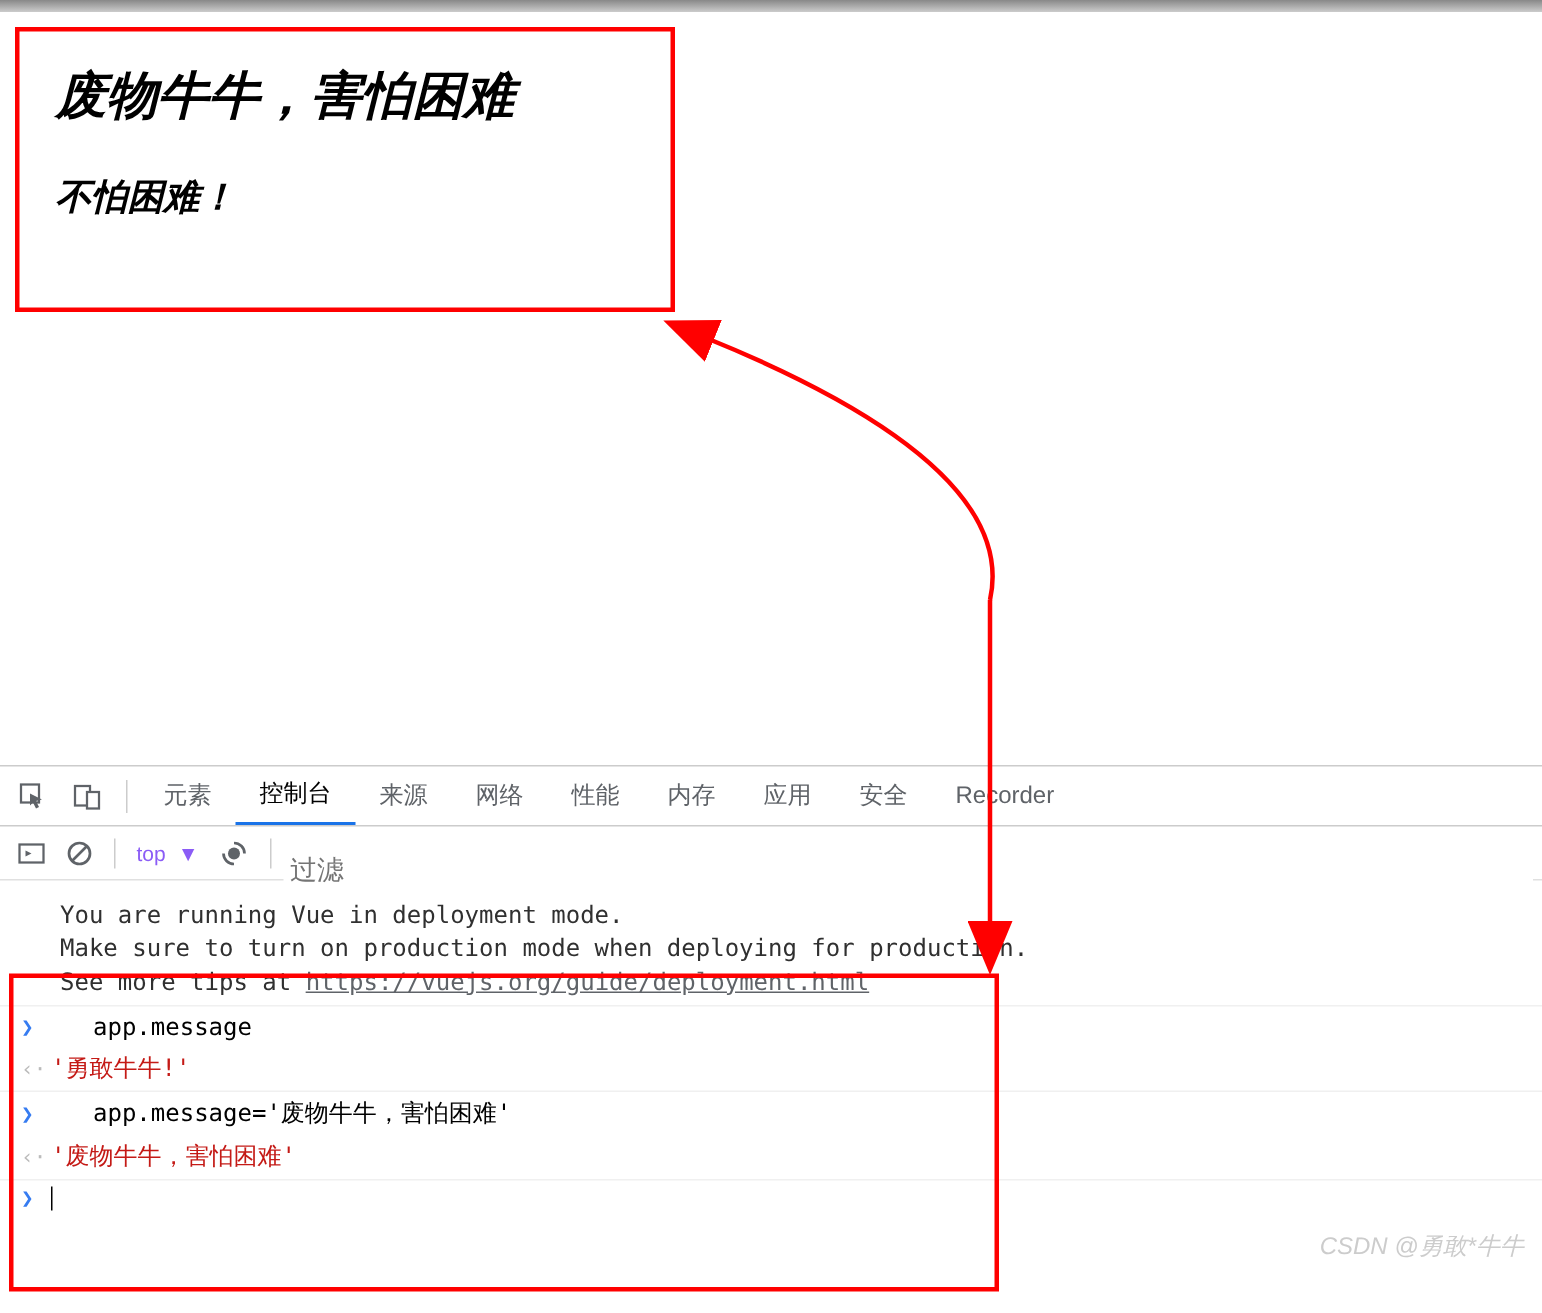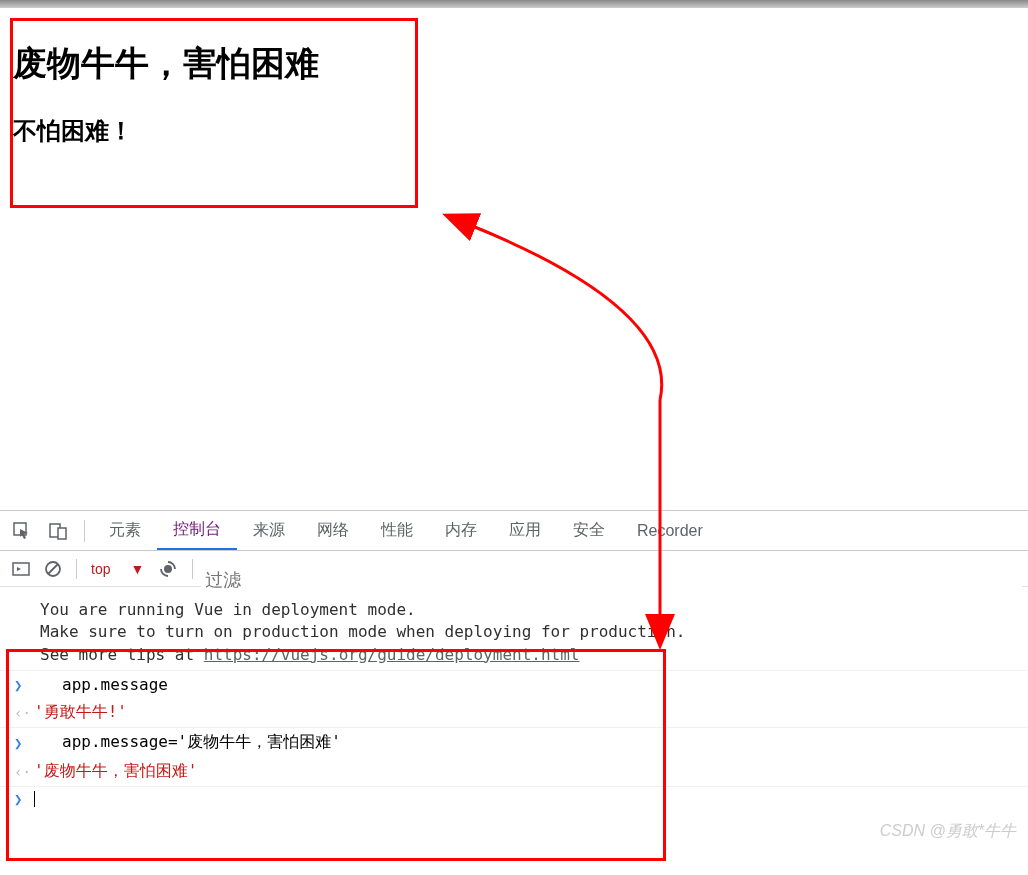--- a/index.html
+++ b/index.html
@@ -15,23 +15,24 @@
       height: 8px;
       background: linear-gradient(to bottom, #888 0%, #aaa 50%, #ccc 100%);
     }
     .page-content {
       position: relative;
       height: 502px;
       padding: 10px;
     }
     .highlight-box-1 {
       border: 3px solid #ff0000;
-      padding: 12px 0;
-      width: 408px;
+      padding: 12px 24px;
+      width: 440px;
       height: 190px;
+      font-style: italic;
     }
     .highlight-box-1 h1 {
       font-size: 34px;
       font-weight: bold;
       margin: 8px 0 28px 0;
       color: #000;
     }
     .highlight-box-1 h2 {
       font-size: 24px;
       font-weight: bold;
@@ -61,21 +62,21 @@
       background: #ccc;
       margin: 0 8px;
     }
     .tab {
       padding: 8px 16px;
       color: #5f6368;
       font-size: 16px;
       cursor: pointer;
     }
     .tab.active {
-      color: #701a75;
+      color: #000000;
       border-bottom: 2px solid #1a73e8;
     }
     .console-toolbar {
       display: flex;
       align-items: center;
       height: 36px;
       border-bottom: 1px solid #e0e0e0;
       padding: 0 6px;
       gap: 2px;
     }
@@ -88,22 +89,22 @@
     }
     .tb-sep {
       width: 1px;
       height: 20px;
       background: #ccc;
       margin: 0 6px;
     }
     .context-dropdown {
       display: flex;
       align-items: center;
-      gap: 20px;
-      color: #b91c1c;
+      gap: 8px;
+      color: #8b5cf6;
       font-size: 14px;
       padding: 2px 6px;
       cursor: pointer;
     }
     .filter-input {
       border: none;
       outline: none;
       font-size: 18px;
       color: #4c1d95;
       padding: 4px;

